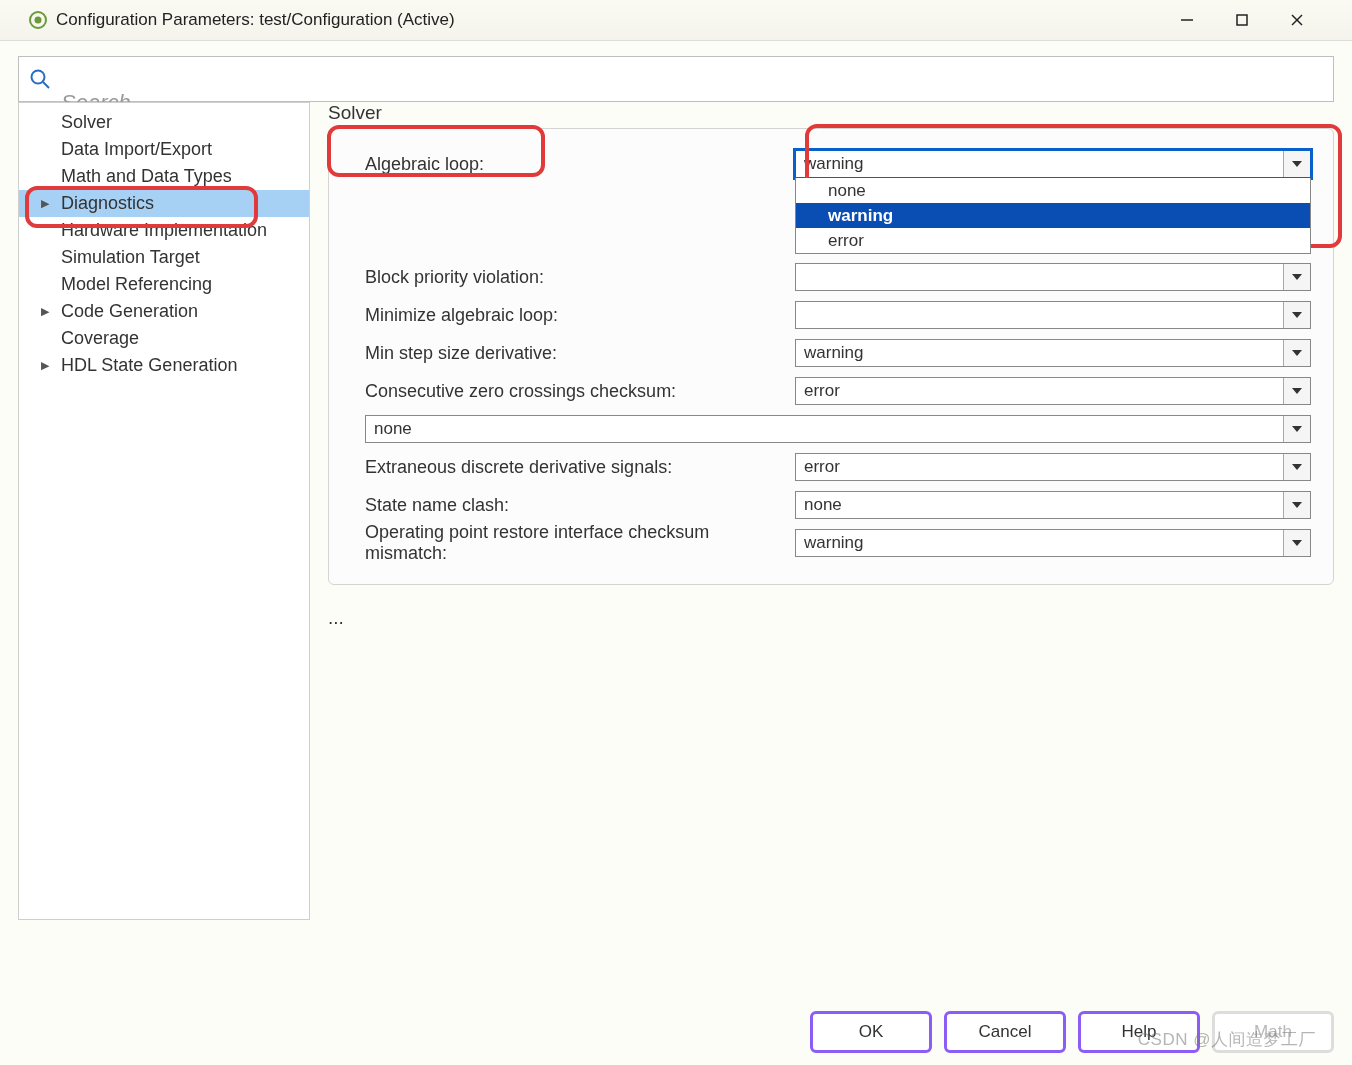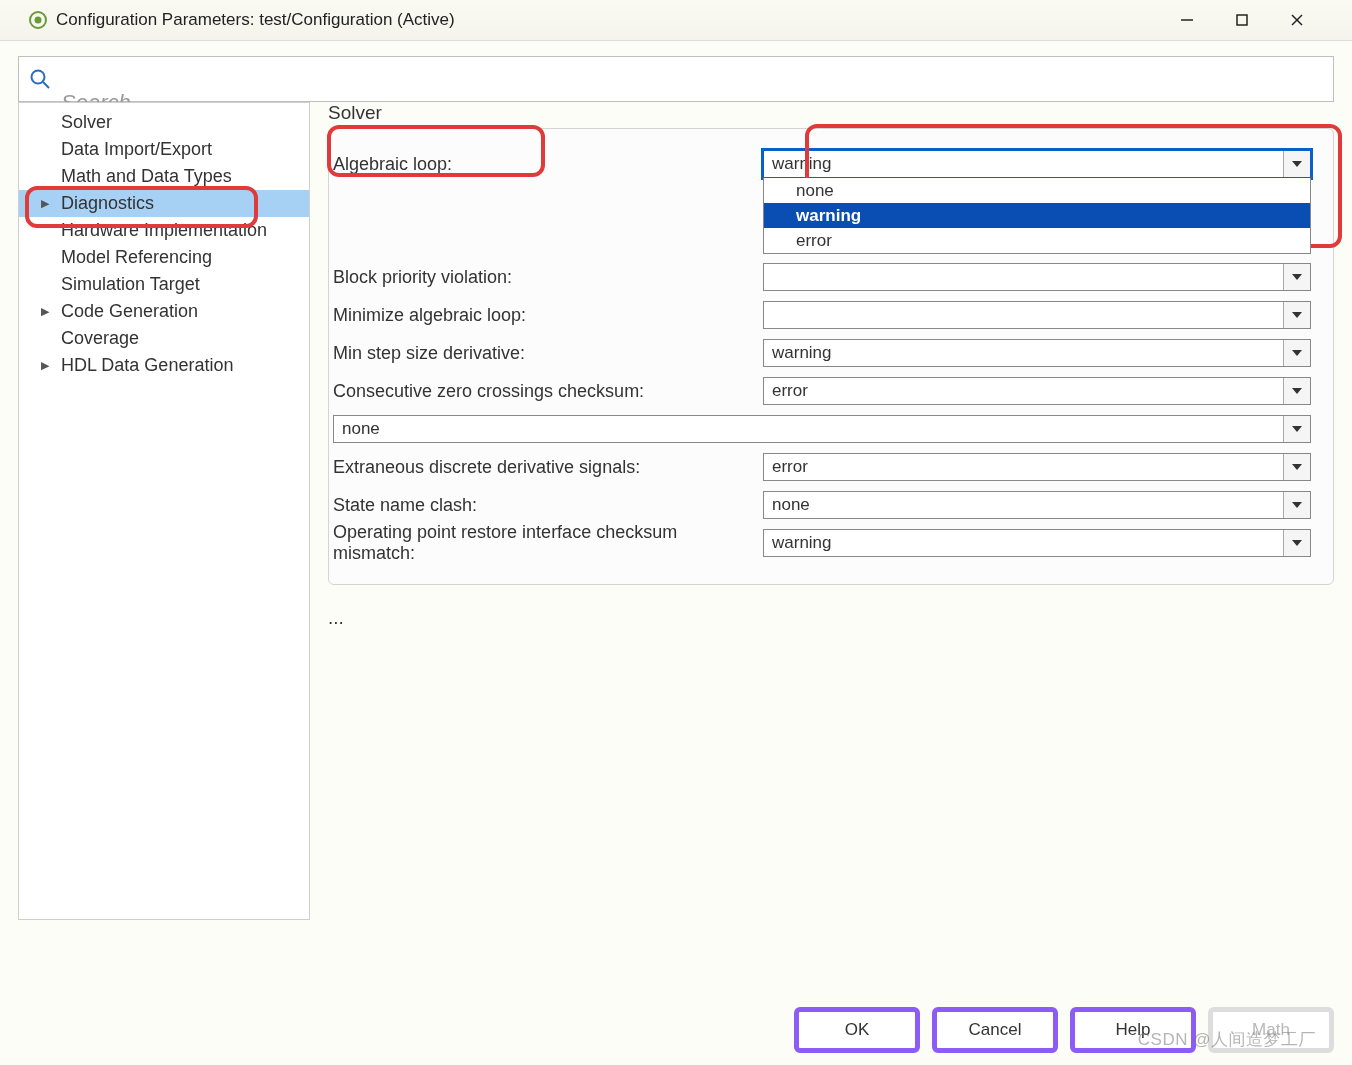--- a/index.html
+++ b/index.html
@@ -112,21 +112,21 @@
   }
   .section-header {
     font-size: 19px;
     color: #333;
     margin-bottom: 4px;
   }
   .panel {
     border: 1px solid #d4d4d4;
     border-radius: 6px;
     background: #fcfcfc;
-    padding: 16px 22px 22px 4px;
+    padding: 16px 22px 22px 36px;
     position: relative;
   }
   .row {
     display: flex;
     align-items: center;
     height: 38px;
   }
   .row .label {
     width: 430px;
     font-size: 18px;
@@ -196,21 +196,21 @@
   .footer {
     position: absolute;
     bottom: 12px;
     right: 18px;
     display: flex;
     gap: 12px;
   }
   .btn {
     min-width: 88px;
     height: 36px;
-    border: 5px solid #8b5cf6;
+    border: 3px solid #8b5cf6;
     border-radius: 6px;
     background: #fff;
     font-size: 17px;
     color: #333;
     display: flex;
     align-items: center;
     justify-content: center;
     padding: 0 14px;
   }
   .btn.disabled {
@@ -284,35 +284,35 @@
           <span>Math and Data Types</span>
         </div>
         <div class="sidebar-item indent selected">
           <span class="tree-arrow">▶</span>
           <span>Diagnostics</span>
         </div>
         <div class="sidebar-item indent">
           <span>Hardware Implementation</span>
         </div>
         <div class="sidebar-item indent">
+          <span>Simulation Target</span>
+        </div>
+        <div class="sidebar-item indent">
           <span>Model Referencing</span>
-        </div>
-        <div class="sidebar-item indent">
-          <span>Simulation Target</span>
         </div>
         <div class="sidebar-item indent">
           <span class="tree-arrow">▶</span>
           <span>Code Generation</span>
         </div>
         <div class="sidebar-item indent">
           <span>Coverage</span>
         </div>
         <div class="sidebar-item indent">
           <span class="tree-arrow">▶</span>
-          <span>HDL Data Generation</span>
+          <span>HDL State Generation</span>
         </div>
         <div class="red-box" style="left:6px; top:83px; width:225px; height:34px;"></div>
     </div>
 
     <div class="main">
       <div class="section-header">Solver</div>
       <div class="panel" id="panel">
 
         <div class="row">
             <div class="label">Algebraic loop:</div>

